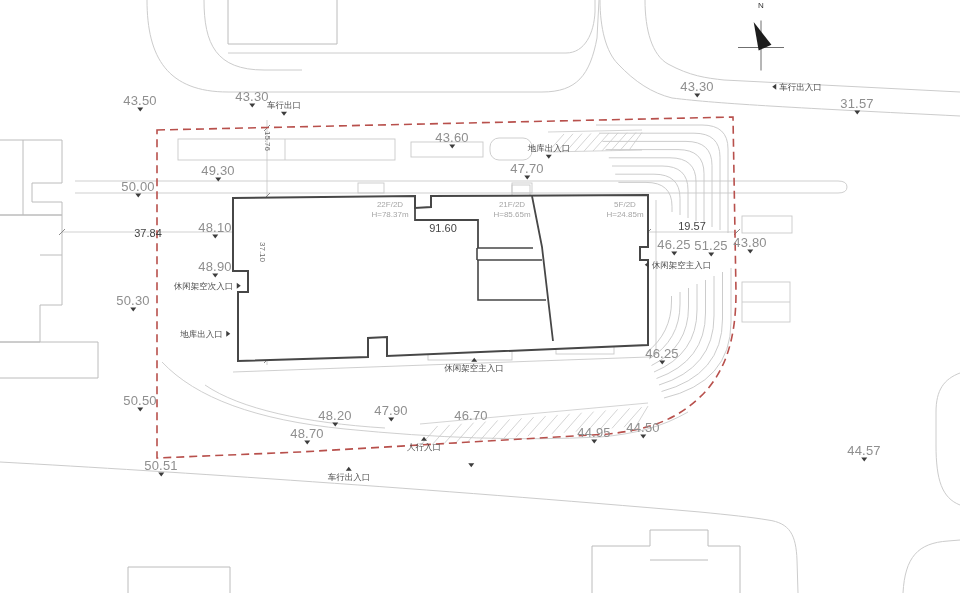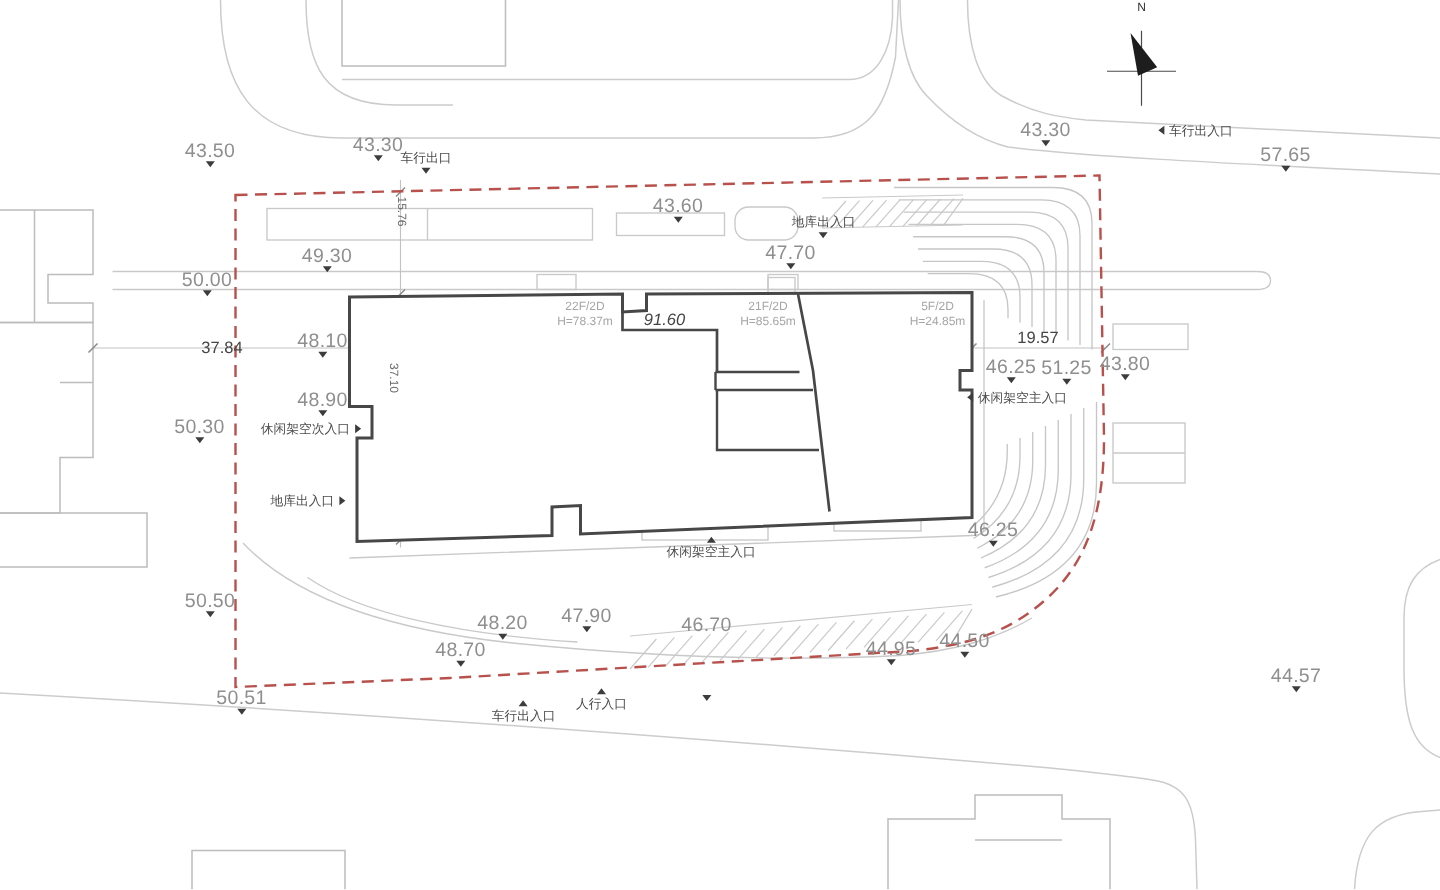--- a/index.html
+++ b/index.html
@@ -171,21 +171,21 @@
       </div>
       <div class="spot" style="left: 452px; top: 141px;">
         <span class="spot-val">43.60</span>
         <span class="tri tri-down"></span>
       </div>
       <div class="spot" style="left: 697px; top: 90px;">
         <span class="spot-val">43.30</span>
         <span class="tri tri-down"></span>
       </div>
       <div class="spot" style="left: 857px; top: 107px;">
-        <span class="spot-val">57.65</span>
+        <span class="spot-val">31.57</span>
         <span class="tri tri-down"></span>
       </div>
       <div class="spot" style="left: 218px; top: 174px;">
         <span class="spot-val">49.30</span>
         <span class="tri tri-down"></span>
       </div>
       <div class="spot" style="left: 138px; top: 190px;">
         <span class="spot-val">50.00</span>
         <span class="tri tri-down"></span>
       </div>
@@ -194,21 +194,21 @@
         <span class="tri tri-down"></span>
       </div>
       <div class="spot" style="left: 215px; top: 231px;">
         <span class="spot-val">48.10</span>
         <span class="tri tri-down"></span>
       </div>
       <div class="spot" style="left: 215px; top: 270px;">
         <span class="spot-val">48.90</span>
         <span class="tri tri-down"></span>
       </div>
-      <div class="spot" style="left: 133px; top: 288px;">
+      <div class="spot" style="left: 133px; top: 304px;">
         <span class="spot-val">50.30</span>
         <span class="tri tri-down"></span>
       </div>
       <div class="spot" style="left: 674px; top: 248px;">
         <span class="spot-val">46.25</span>
         <span class="tri tri-down"></span>
       </div>
       <div class="spot" style="left: 711px; top: 249px;">
         <span class="spot-val">51.25</span>
         <span class="tri tri-down"></span>
@@ -280,32 +280,32 @@
         <span class="tri tri-right"></span>
       </div>
       <div class="entrance" style="left: 678px; top: 265px;">
         <span class="tri tri-left"></span>
         <span>休闲架空主入口</span>
       </div>
       <div class="entrance col" style="left: 474px; top: 365px;">
         <span class="tri tri-up"></span>
         <span>休闲架空主入口</span>
       </div>
-      <div class="entrance col" style="left: 401px; top: 444px; margin-top: 22px;">
+      <div class="entrance col" style="left: 424px; top: 444px;">
         <span class="tri tri-up"></span>
         <span>人行入口</span>
       </div>
       <div class="entrance col" style="left: 349px; top: 474px;">
         <span class="tri tri-up"></span>
         <span>车行出入口</span>
       </div>
     </div>
   <div id="dim-layer">
       <div class="dim large" style="left: 148px; top: 233px; transform: translate(-50%, -50%);">37.84</div>
-      <div class="dim large" style="left: 443px; top: 214px; transform: translate(-50%, -50%); font-style: italic;">91.60</div>
+      <div class="dim large" style="left: 443px; top: 228px; transform: translate(-50%, -50%);">91.60</div>
       <div class="dim large" style="left: 692px; top: 226px; transform: translate(-50%, -50%);">19.57</div>
       <div class="dim small" style="left: 267px; top: 141px; transform: translate(-50%, -50%) rotate(90deg);">15.76</div>
       <div class="dim small" style="left: 262px; top: 252px; transform: translate(-50%, -50%) rotate(90deg);">37.10</div>
     </div>
   <div id="building-label-layer">
       <div class="blabel" style="left: 390px; top: 210px;">
         <div>22F/2D</div>
         <div>H=78.37m</div>
       </div>
       <div class="blabel" style="left: 512px; top: 210px;">

